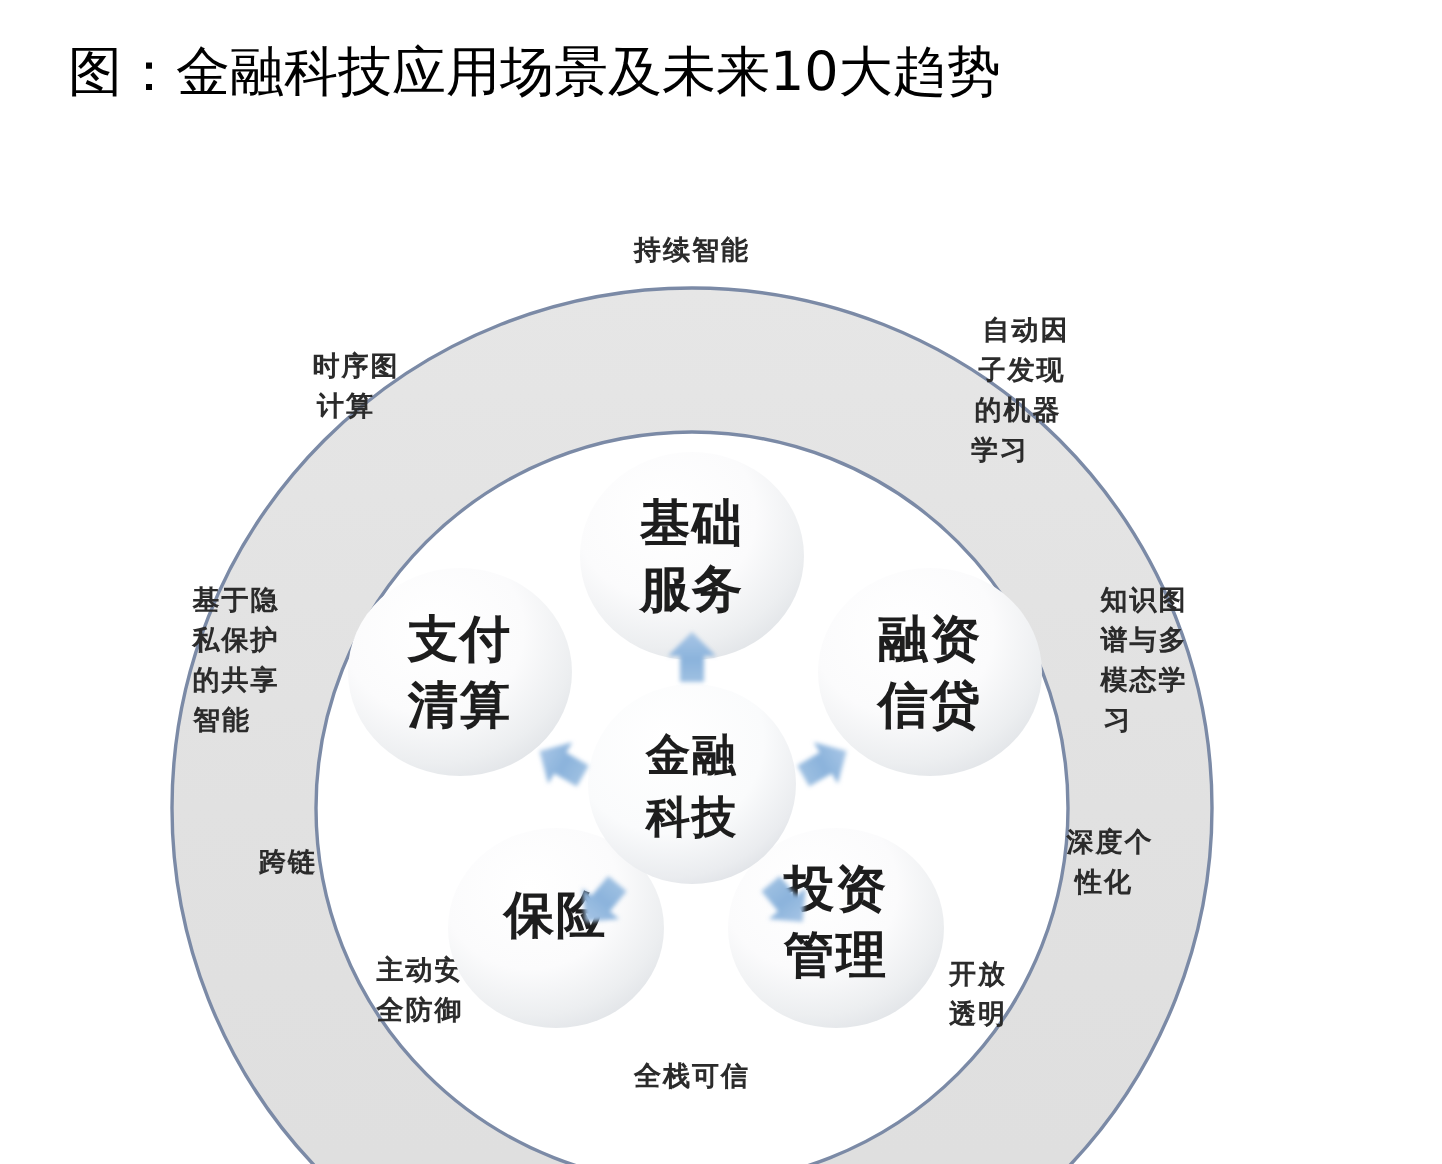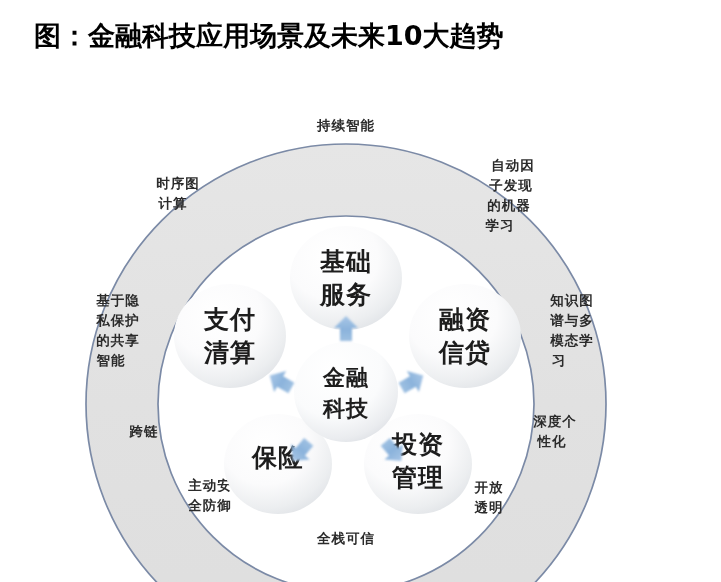--- a/index.html
+++ b/index.html
@@ -14,21 +14,21 @@
     overflow: hidden;
     font-family: "Liberation Sans", "DejaVu Sans", sans-serif;
   }
 
   
   #title {
     position: absolute;
     left: 34px;
     top: 18px;
     font-size: 27px;
-    font-weight: bold;
+    font-weight: normal;
     color: #000000;
     letter-spacing: 0px;
     white-space: nowrap;
     font-family: "DejaVu Sans", "Liberation Sans", sans-serif;
   }
 
   
   #diagram {
     position: absolute;
     left: 18px;

